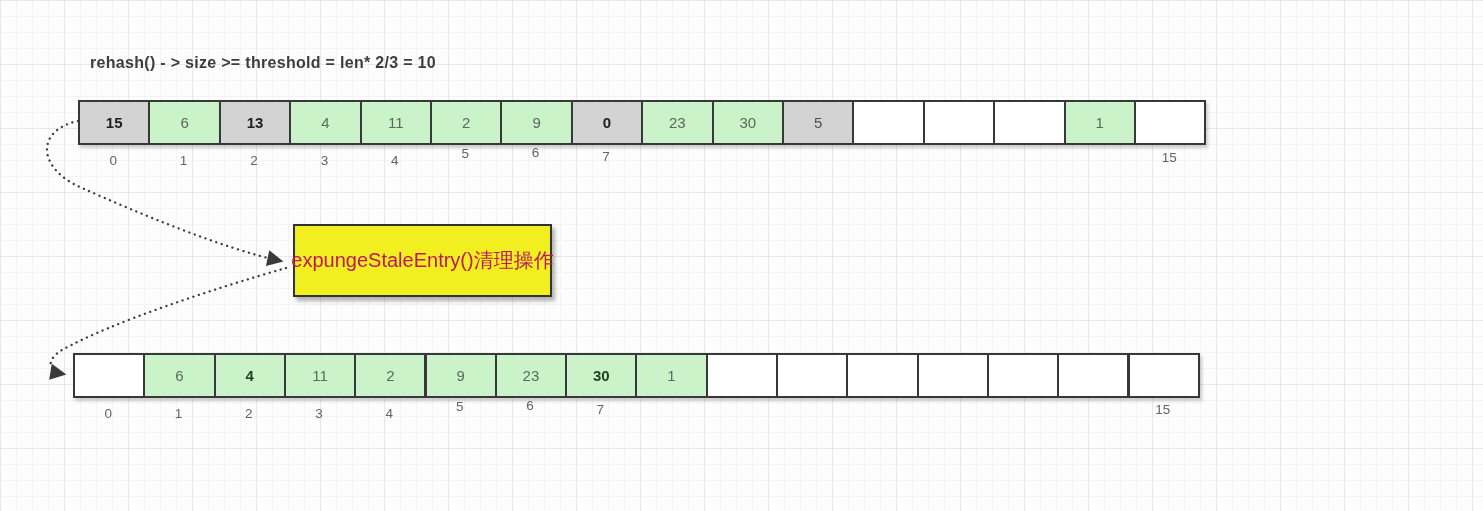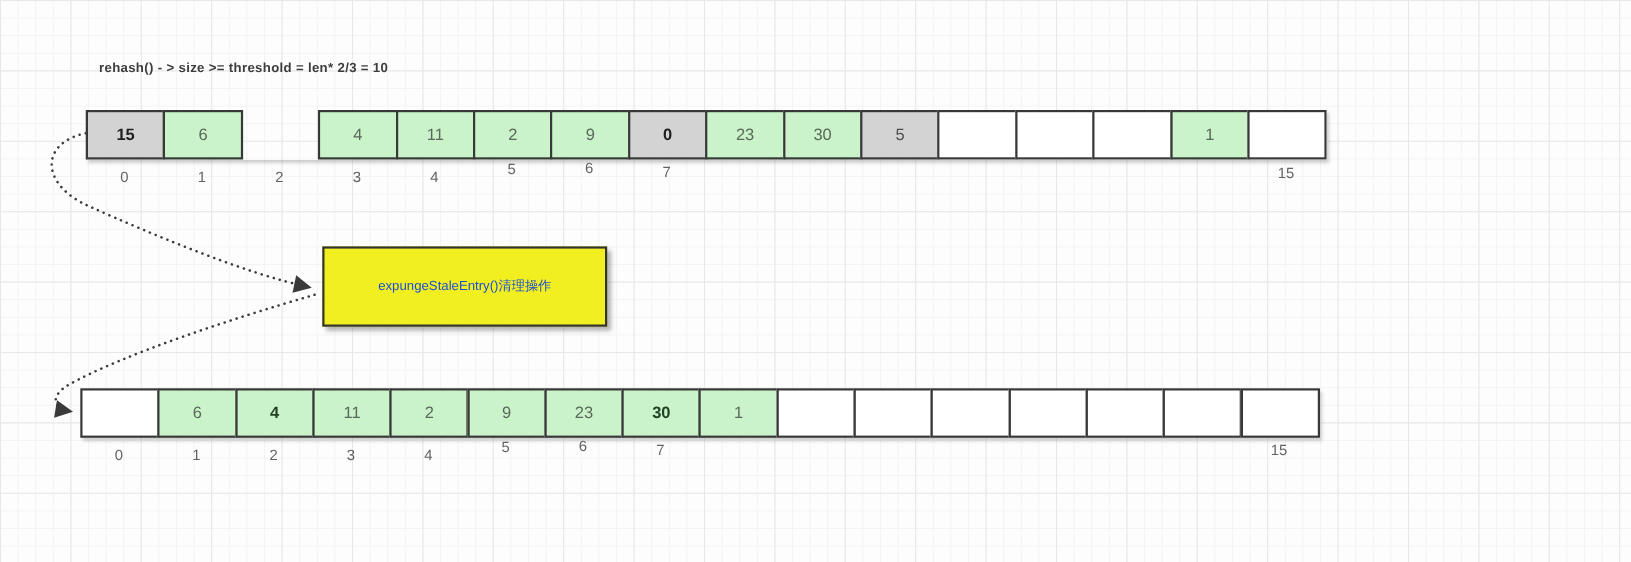--- a/index.html
+++ b/index.html
@@ -15,21 +15,21 @@
     background-color: #fdfdfd;
     background-image:
       linear-gradient(to right, #e7e7e7 1px, transparent 1px),
       linear-gradient(to bottom, #e7e7e7 1px, transparent 1px),
       linear-gradient(to right, #f3f3f3 1px, transparent 1px),
       linear-gradient(to bottom, #f3f3f3 1px, transparent 1px);
     background-size: 64px 64px, 64px 64px, 16px 16px, 16px 16px;
   }
   .formula {
     position: absolute;
-    font-size: 12px;
+    font-size: 16px;
     font-weight: bold;
     color: #3d3d3d;
     white-space: nowrap;
     letter-spacing: 0.3px;
   }
   #formula-top { left: 90px; top: 54px; }
   #formula-bottom { left: 77px; top: 464px; }
 
   .array-row {
     position: absolute;
@@ -69,22 +69,22 @@
     left: 293px;
     top: 224px;
     width: 259px;
     height: 73px;
     box-sizing: border-box;
     border: 2px solid #333333;
     background: var(--callout-fill, #f2ef21);
     display: flex;
     align-items: center;
     justify-content: center;
-    font-size: 12px;
-    color: #1d4ed8;
+    font-size: 20px;
+    color: #be185d;
     box-shadow: 3px 4px 4px rgba(115,115,115,0.55);
     white-space: nowrap;
   }
 
   #flow-svg {
     position: absolute;
     left: 0;
     top: 0;
     pointer-events: none;
   }
@@ -98,20 +98,21 @@
 </head>
 <body>
 
 <div id="canvas" style="--stale-fill: #d3d3d3; --live-fill: #caf3ca; --empty-fill: #ffffff; --cell-border: #383838; --callout-fill: #f2ef21;">
 
   <div id="formula-top" class="formula">rehash() - &gt; size &gt;= threshold = len* 2/3 = 10</div>
 
   <div id="array-top" class="array-row">
       <div class="cell stale bold" style="left: 0px; width: 72.4px;">15</div>
       <div class="cell live" style="left: 70.4px; width: 72.4px;">6</div>
+      <div class="cell stale bold" style="left: 140.8px; width: 72.4px;">13</div>
       <div class="cell live" style="left: 211.2px; width: 72.4px;">4</div>
       <div class="cell live" style="left: 281.6px; width: 72.4px;">11</div>
       <div class="cell live" style="left: 352px; width: 72.4px;">2</div>
       <div class="cell live" style="left: 422.4px; width: 72.4px;">9</div>
       <div class="cell stale bold" style="left: 492.8px; width: 72.4px;">0</div>
       <div class="cell live" style="left: 563.2px; width: 72.4px;">23</div>
       <div class="cell live" style="left: 633.6px; width: 72.4px;">30</div>
       <div class="cell stale" style="left: 704px; width: 72.4px;">5</div>
       <div class="cell empty" style="left: 774.4px; width: 72.4px;"></div>
       <div class="cell empty" style="left: 844.8px; width: 72.4px;"></div>

